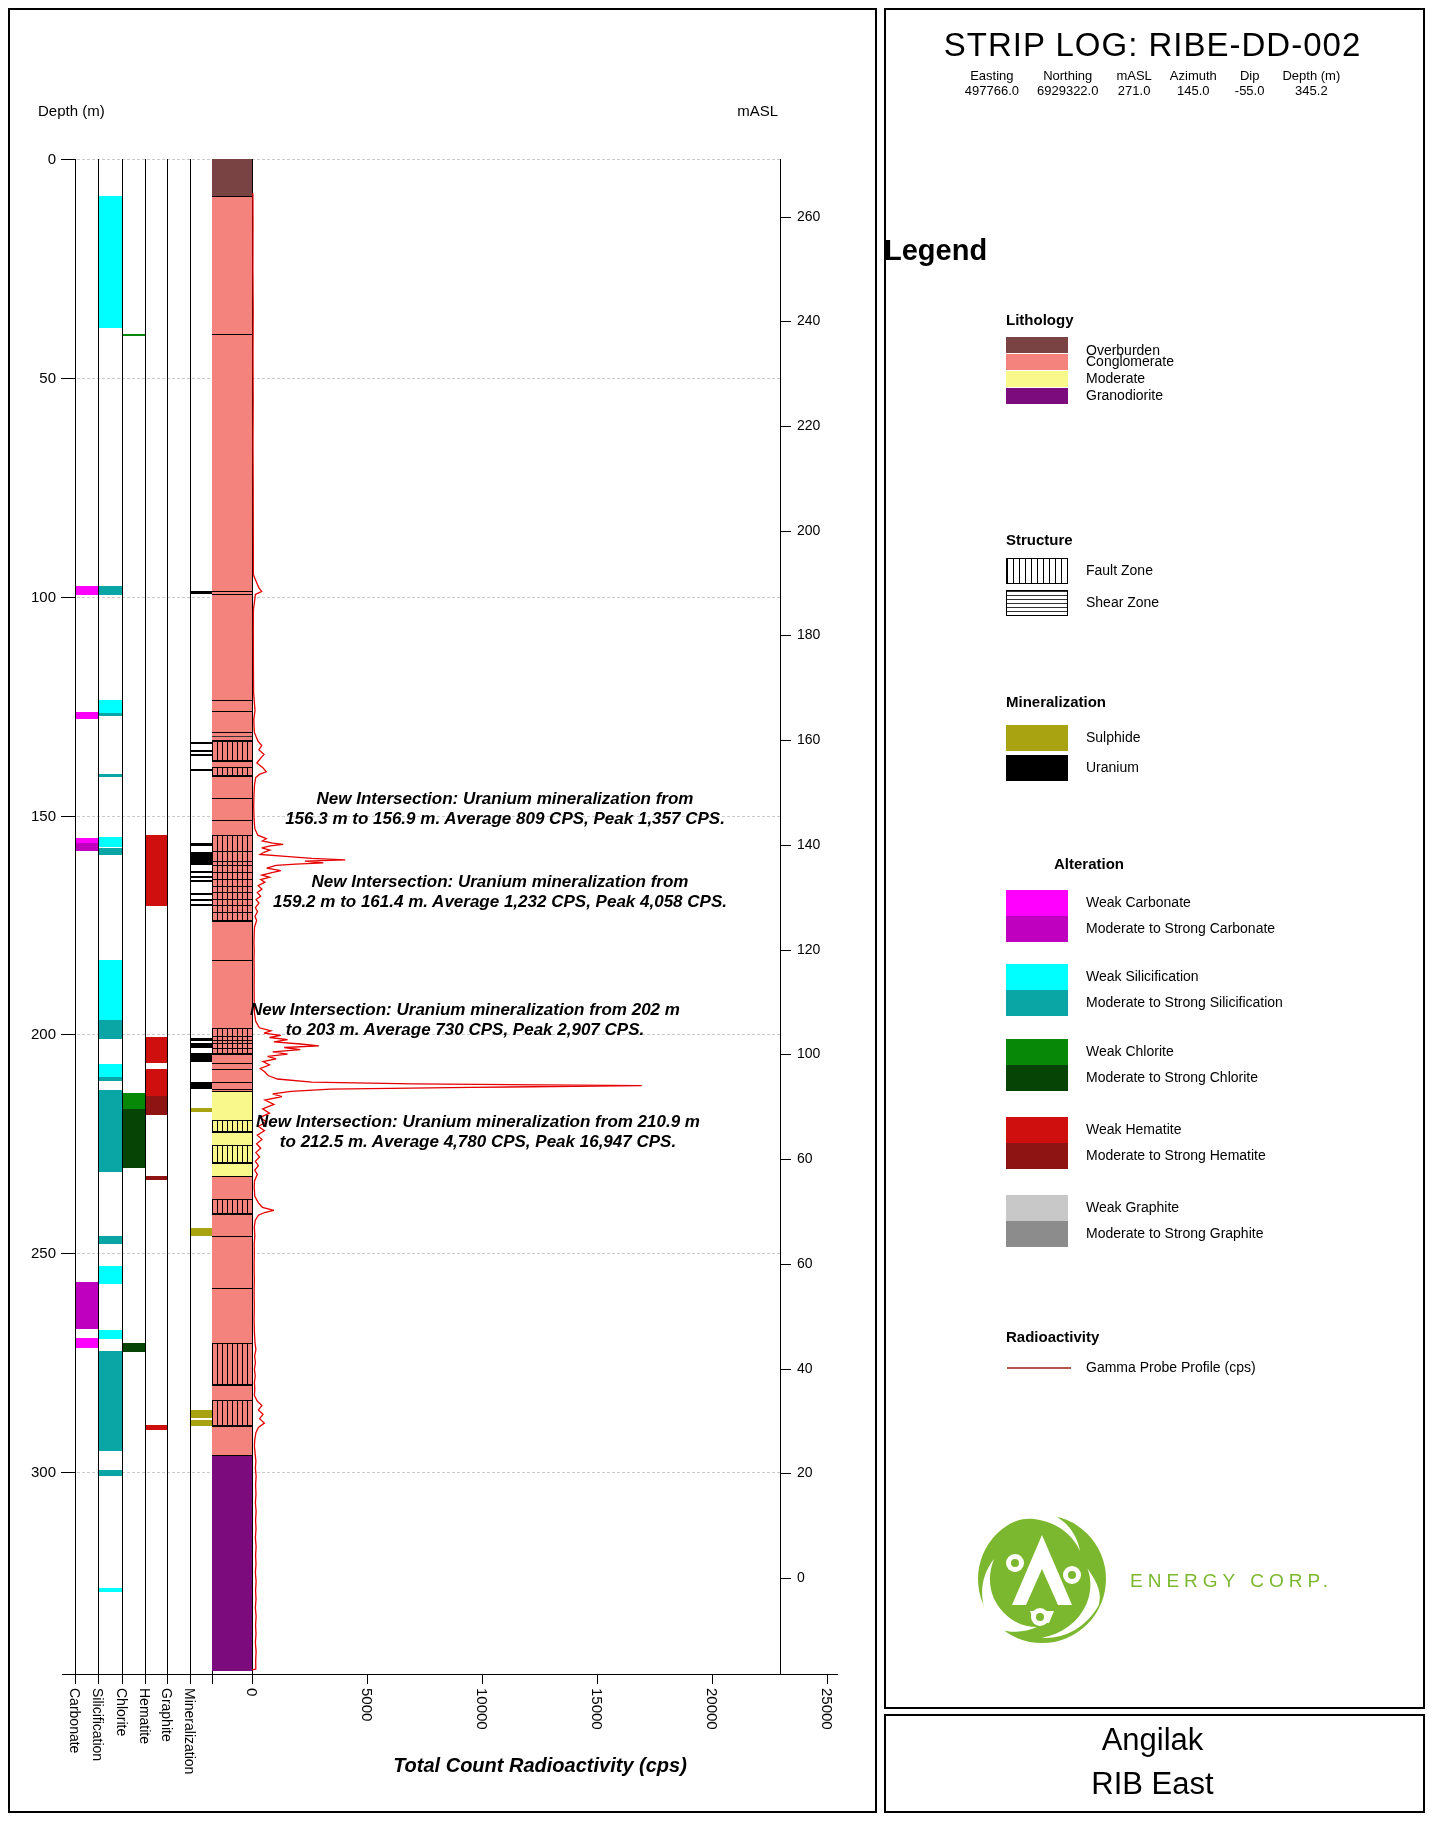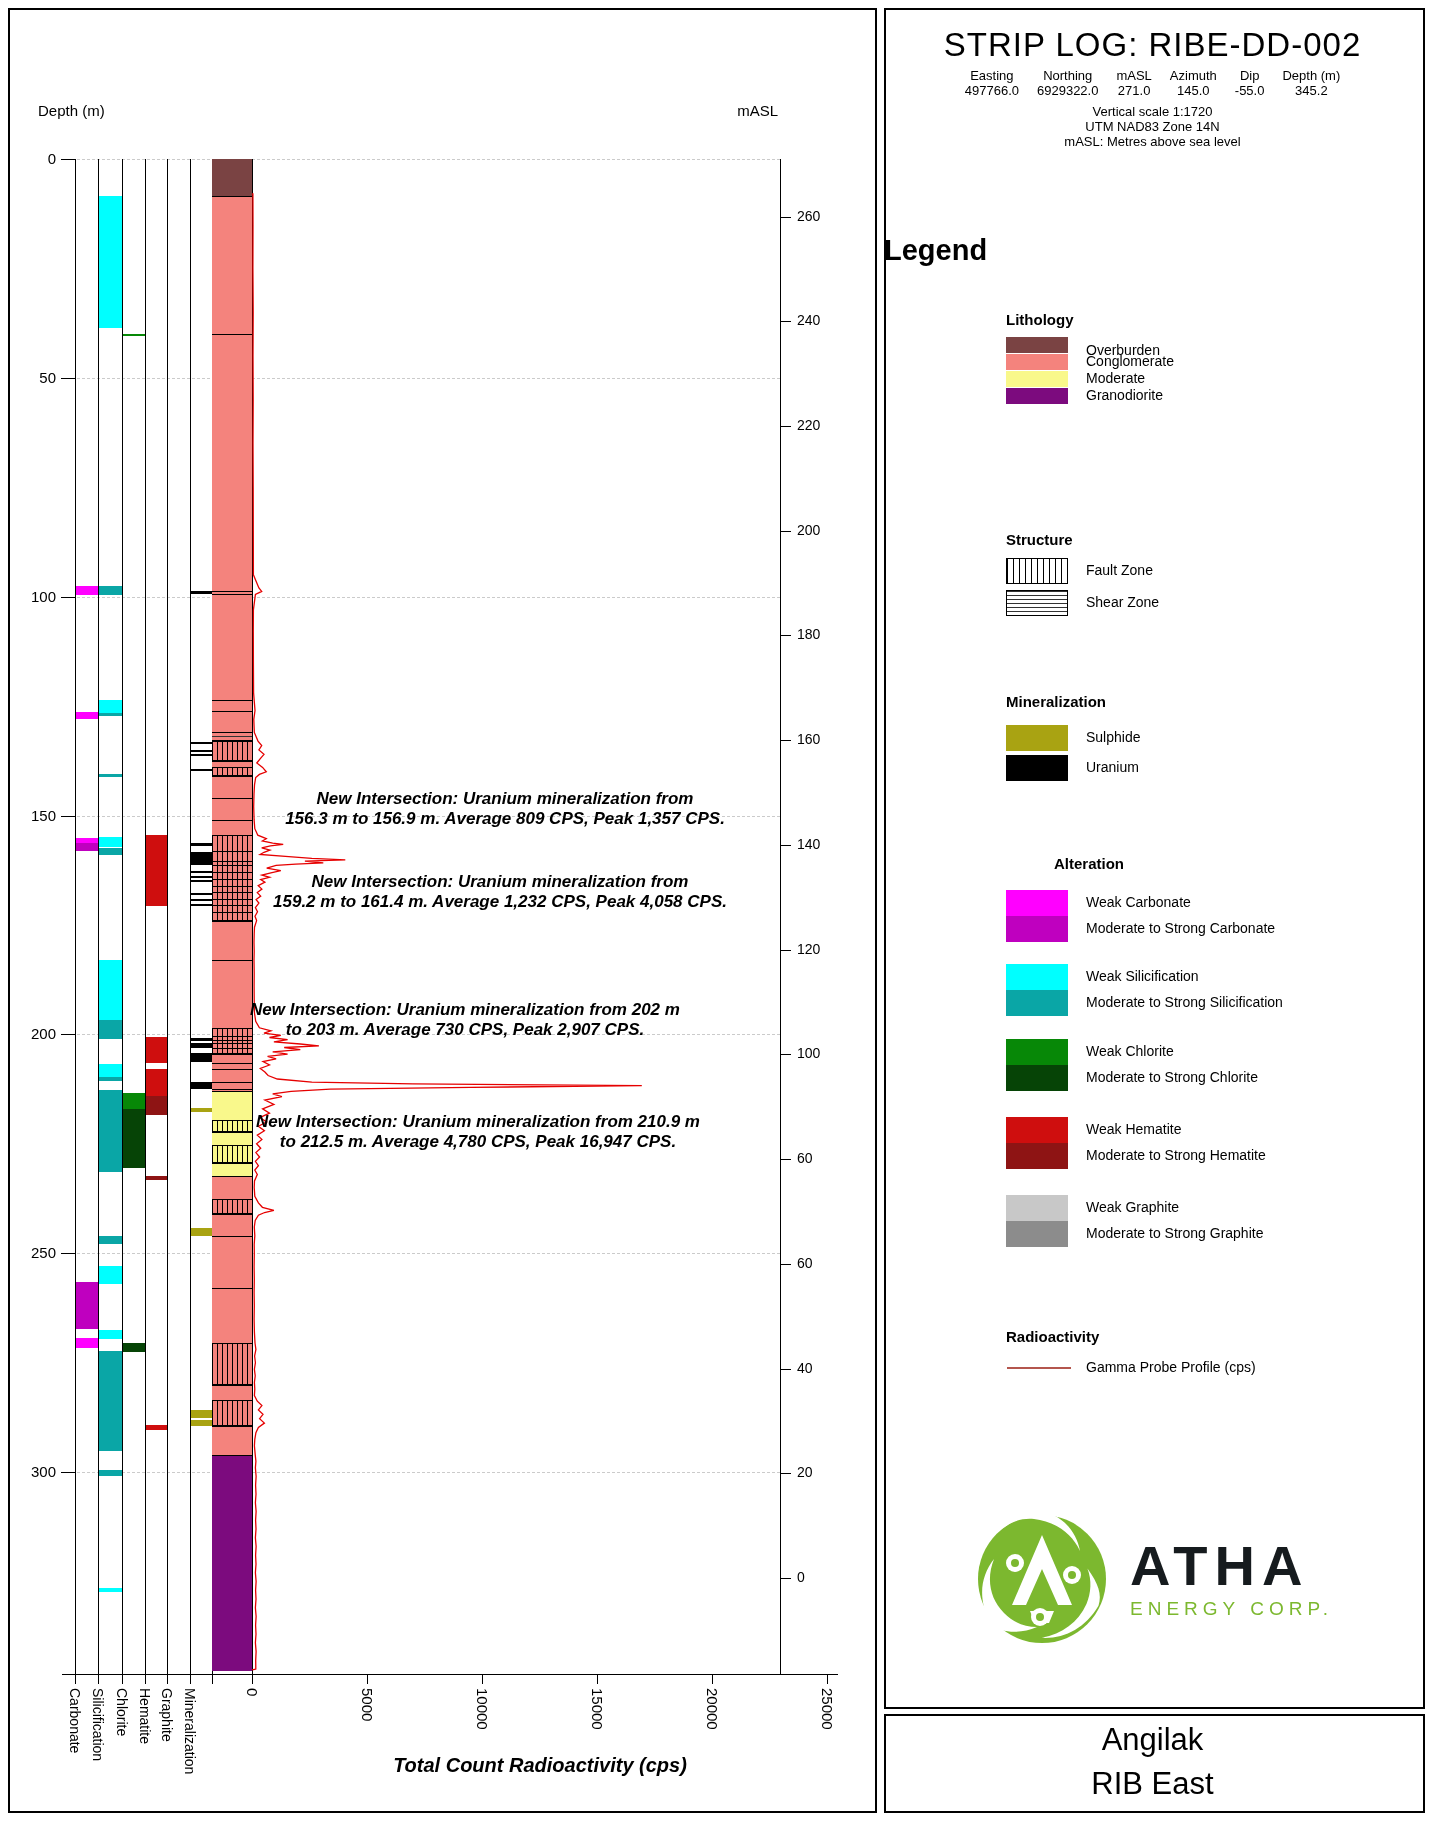--- a/index.html
+++ b/index.html
@@ -287,25 +287,20 @@
       </div>
       <div class="meta-col">
         <div>Dip</div>
         <div>-55.0</div>
       </div>
       <div class="meta-col">
         <div>Depth (m)</div>
         <div>345.2</div>
       </div>
     </div>
-  <div id="scale-notes" class="abs ctr">
-    <div>Vertical scale 1:1720</div>
-    <div>UTM NAD83 Zone 14N</div>
-    <div>mASL: Metres above sea level</div>
-  </div>
   <div id="legend-title" class="abs">Legend</div>
   <div id="legend-items">
       <div class="sec-head" style="position: absolute; top: 303px;">Lithology</div>
       <div class="swatch" style="position: absolute; top: 329px; height: 16px; background: rgb(122, 67, 67); box-sizing: border-box;"></div>
       <div class="leg-label" style="position: absolute; top: 334px;">Overburden</div>
       <div class="swatch" style="position: absolute; top: 346px; height: 16px; background: rgb(244, 131, 125); box-sizing: border-box;"></div>
       <div class="leg-label" style="position: absolute; top: 345px;">Conglomerate</div>
       <div class="swatch" style="position: absolute; top: 363px; height: 16px; background: rgb(249, 248, 139); box-sizing: border-box;"></div>
       <div class="leg-label" style="position: absolute; top: 362px;">Moderate</div>
       <div class="swatch" style="position: absolute; top: 380px; height: 16px; background: rgb(124, 11, 126); box-sizing: border-box;"></div>
@@ -359,21 +354,20 @@
           <circle cx="-27" cy="-16" r="9"></circle>
           <circle cx="30" cy="-4" r="9"></circle>
           <circle cx="-2" cy="38" r="9"></circle>
         </g>
         <circle cx="-27" cy="-16" r="4" fill="#7cb82f"></circle>
         <circle cx="30" cy="-4" r="4" fill="#7cb82f"></circle>
         <circle cx="-2" cy="38" r="4" fill="#7cb82f"></circle>
       </g>
     </svg>
     <div>
-      <div id="logo-text-name">ATHA</div>
       <div id="logo-text-sub">ENERGY CORP.</div>
     </div>
   </div>
 </div>
 
 <div class="abs" style="left:884px;top:1714px;width:537px;height:95px;">
   <div id="footer-line1" class="abs ctr">Angilak</div>
   <div id="footer-line2" class="abs ctr">RIB East</div>
 </div>
 

